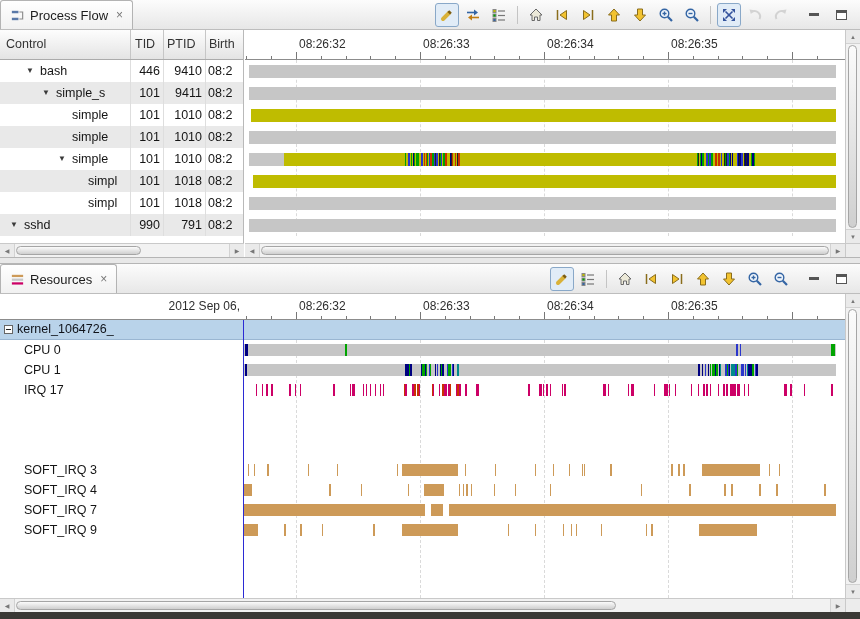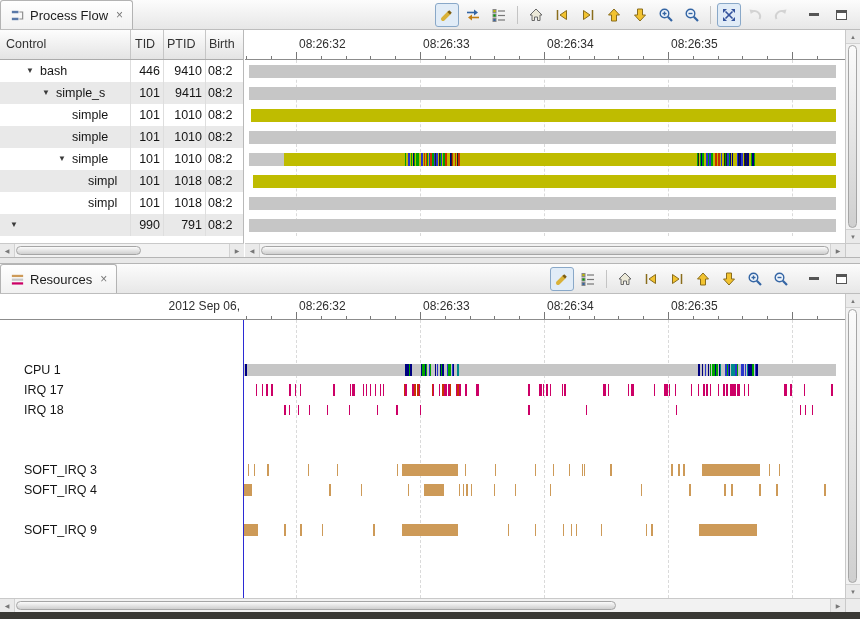--- a/index.html
+++ b/index.html
@@ -288,20 +288,21 @@
               <div class="cell" style="left: 88px; width: 40px;">simpl</div>
               <div class="cell num" style="left: 132px; width: 28px;">101</div>
               <div class="cell num" style="left: 166px; width: 36px;">1018</div>
               <div class="cell" style="left: 208px; width: 34px;">08:2</div>
             </div>
             <div class="cf-row alt" style="top: 154px;">
               <div class="rsep" style="left: 130px;"></div>
               <div class="rsep" style="left: 163px;"></div>
               <div class="rsep" style="left: 205px;"></div>
               <div class="exp" style="left: 10px;">▼</div>
+              <div class="cell" style="left: 24px; width: 104px;">sshd</div>
               <div class="cell num" style="left: 132px; width: 28px;">990</div>
               <div class="cell num" style="left: 166px; width: 36px;">791</div>
               <div class="cell" style="left: 208px; width: 34px;">08:2</div>
             </div>
           </div>
       </div>
 
       <div class="cf-chart">
         <div class="time-axis" id="cf-axis">
             <div class="axtick" style="left: 1.4px;"></div>
@@ -599,20 +600,33 @@
           <div class="axlabel" style="left: 671px; top: 5px;">08:26:35</div>
         </div>
       <div id="res-grid">
           <div class="gridline" style="left: 296px;"></div>
           <div class="gridline" style="left: 420px;"></div>
           <div class="gridline" style="left: 544px;"></div>
           <div class="gridline" style="left: 668px;"></div>
           <div class="gridline" style="left: 792px;"></div>
         </div>
       <div id="res-rows">
+        <div class="res-row kernel" id="kernel-row" style="background: rgb(185, 211, 234);">
+          <span class="kexp"></span>
+          <span class="klabel">kernel_1064726_</span>
+        </div>
+      <div class="res-row" style="top: 20px;">
+            <div class="rlabel">CPU 0</div>
+            <div class="seg" style="left: 244px; width: 592px; top: 4px; height: 12px; background: rgb(198, 198, 198);"></div>
+            <div class="tick" style="left: 245px; width: 3px; top: 4px; height: 12px; background: rgb(0, 0, 128);"></div>
+            <div class="tick" style="left: 345px; width: 2px; top: 4px; height: 12px; background: rgb(0, 164, 0);"></div>
+            <div class="tick" style="left: 736px; width: 2px; top: 4px; height: 12px; background: rgb(42, 54, 204);"></div>
+            <div class="tick" style="left: 740px; width: 1px; top: 4px; height: 12px; background: rgb(42, 54, 204);"></div>
+            <div class="tick" style="left: 831px; width: 4px; top: 4px; height: 12px; background: rgb(0, 164, 0);"></div>
+          </div>
           <div class="res-row" style="top: 40px;">
             <div class="rlabel">CPU 1</div>
             <div class="seg" style="left: 244px; width: 592px; top: 4px; height: 12px; background: rgb(198, 198, 198);"></div>
             <div class="tick" style="left: 245px; width: 2px; top: 4px; height: 12px; background: rgb(0, 0, 128);"></div>
             <div class="tick" style="left: 440.646px; width: 1px; top: 4px; height: 12px; background: rgb(0, 0, 128);"></div>
             <div class="tick" style="left: 405.739px; width: 2px; top: 4px; height: 12px; background: rgb(42, 54, 204);"></div>
             <div class="tick" style="left: 407.214px; width: 1px; top: 4px; height: 12px; background: rgb(0, 0, 128);"></div>
             <div class="tick" style="left: 440.16px; width: 1px; top: 4px; height: 12px; background: rgb(0, 0, 128);"></div>
             <div class="tick" style="left: 435.071px; width: 1px; top: 4px; height: 12px; background: rgb(42, 54, 204);"></div>
             <div class="tick" style="left: 405.662px; width: 1px; top: 4px; height: 12px; background: rgb(0, 139, 139);"></div>
@@ -784,38 +798,20 @@
             <div class="tick" style="left: 739.365px; width: 1px; top: 4px; height: 12px; background: rgb(204, 0, 102);"></div>
             <div class="tick" style="left: 703.245px; width: 1px; top: 4px; height: 12px; background: rgb(204, 0, 102);"></div>
             <div class="tick" style="left: 743.797px; width: 1px; top: 4px; height: 12px; background: rgb(204, 0, 102);"></div>
             <div class="tick" style="left: 698.217px; width: 1px; top: 4px; height: 12px; background: rgb(204, 0, 102);"></div>
             <div class="tick" style="left: 710.453px; width: 1px; top: 4px; height: 12px; background: rgb(204, 0, 102);"></div>
             <div class="tick" style="left: 705.512px; width: 2px; top: 4px; height: 12px; background: rgb(204, 0, 102);"></div>
             <div class="tick" style="left: 732.718px; width: 2px; top: 4px; height: 12px; background: rgb(204, 0, 102);"></div>
             <div class="tick" style="left: 731.142px; width: 1px; top: 4px; height: 12px; background: rgb(204, 0, 102);"></div>
             <div class="tick" style="left: 703.272px; width: 2px; top: 4px; height: 12px; background: rgb(204, 0, 102);"></div>
           </div>
-          <div class="res-row" style="top: 80px;">
-            <div class="rlabel">IRQ 18</div>
-            <div class="tick" style="left: 283.688px; width: 2px; top: 5px; height: 10px; background: rgb(204, 0, 102);"></div>
-            <div class="tick" style="left: 811.983px; width: 1px; top: 5px; height: 10px; background: rgb(204, 0, 102);"></div>
-            <div class="tick" style="left: 289.492px; width: 1px; top: 5px; height: 10px; background: rgb(204, 0, 102);"></div>
-            <div class="tick" style="left: 804.874px; width: 1px; top: 5px; height: 10px; background: rgb(204, 0, 102);"></div>
-            <div class="tick" style="left: 676.484px; width: 1px; top: 5px; height: 10px; background: rgb(204, 0, 102);"></div>
-            <div class="tick" style="left: 585.746px; width: 1px; top: 5px; height: 10px; background: rgb(204, 0, 102);"></div>
-            <div class="tick" style="left: 298.389px; width: 1px; top: 5px; height: 10px; background: rgb(204, 0, 102);"></div>
-            <div class="tick" style="left: 800.358px; width: 1px; top: 5px; height: 10px; background: rgb(204, 0, 102);"></div>
-            <div class="tick" style="left: 377.364px; width: 1px; top: 5px; height: 10px; background: rgb(204, 0, 102);"></div>
-            <div class="tick" style="left: 326.873px; width: 1px; top: 5px; height: 10px; background: rgb(204, 0, 102);"></div>
-            <div class="tick" style="left: 349.084px; width: 1px; top: 5px; height: 10px; background: rgb(204, 0, 102);"></div>
-            <div class="tick" style="left: 419.567px; width: 1px; top: 5px; height: 10px; background: rgb(204, 0, 102);"></div>
-            <div class="tick" style="left: 309.265px; width: 1px; top: 5px; height: 10px; background: rgb(204, 0, 102);"></div>
-            <div class="tick" style="left: 527.817px; width: 2px; top: 5px; height: 10px; background: rgb(204, 0, 102);"></div>
-            <div class="tick" style="left: 395.59px; width: 2px; top: 5px; height: 10px; background: rgb(204, 0, 102);"></div>
-          </div>
           <div class="res-row" style="top: 140px;">
             <div class="rlabel">SOFT_IRQ 3</div>
             <div class="seg" style="left: 402px; width: 56px; top: 4px; height: 12px; background: rgb(205, 154, 88);"></div>
             <div class="seg" style="left: 702px; width: 58px; top: 4px; height: 12px; background: rgb(205, 154, 88);"></div>
             <div class="tick" style="left: 569.421px; width: 1px; top: 4px; height: 12px; background: rgb(205, 154, 88);"></div>
             <div class="tick" style="left: 677.512px; width: 2px; top: 4px; height: 12px; background: rgb(205, 154, 88);"></div>
             <div class="tick" style="left: 583.974px; width: 1px; top: 4px; height: 12px; background: rgb(205, 154, 88);"></div>
             <div class="tick" style="left: 552.529px; width: 1px; top: 4px; height: 12px; background: rgb(205, 154, 88);"></div>
             <div class="tick" style="left: 678.39px; width: 1px; top: 4px; height: 12px; background: rgb(205, 154, 88);"></div>
             <div class="tick" style="left: 494.859px; width: 1px; top: 4px; height: 12px; background: rgb(205, 154, 88);"></div>
@@ -856,20 +852,26 @@
             <div class="tick" style="left: 724.007px; width: 2px; top: 4px; height: 12px; background: rgb(205, 154, 88);"></div>
             <div class="tick" style="left: 458.908px; width: 1px; top: 4px; height: 12px; background: rgb(205, 154, 88);"></div>
             <div class="tick" style="left: 730.65px; width: 2px; top: 4px; height: 12px; background: rgb(205, 154, 88);"></div>
             <div class="tick" style="left: 824.095px; width: 1px; top: 4px; height: 12px; background: rgb(205, 154, 88);"></div>
             <div class="tick" style="left: 776.11px; width: 2px; top: 4px; height: 12px; background: rgb(205, 154, 88);"></div>
             <div class="tick" style="left: 360.519px; width: 1px; top: 4px; height: 12px; background: rgb(205, 154, 88);"></div>
             <div class="tick" style="left: 688.626px; width: 2px; top: 4px; height: 12px; background: rgb(205, 154, 88);"></div>
             <div class="tick" style="left: 640.632px; width: 1px; top: 4px; height: 12px; background: rgb(205, 154, 88);"></div>
             <div class="tick" style="left: 494.321px; width: 1px; top: 4px; height: 12px; background: rgb(205, 154, 88);"></div>
           </div>
+          <div class="res-row" style="top: 180px;">
+            <div class="rlabel">SOFT_IRQ 7</div>
+            <div class="seg" style="left: 244px; width: 592px; top: 4px; height: 12px; background: rgb(205, 154, 88);"></div>
+            <div class="seg" style="left: 425px; width: 6px; top: 4px; height: 12px; background: rgb(255, 255, 255);"></div>
+            <div class="seg" style="left: 443px; width: 6px; top: 4px; height: 12px; background: rgb(255, 255, 255);"></div>
+          </div>
           <div class="res-row" style="top: 200px;">
             <div class="rlabel">SOFT_IRQ 9</div>
             <div class="seg" style="left: 244px; width: 14px; top: 4px; height: 12px; background: rgb(205, 154, 88);"></div>
             <div class="seg" style="left: 402px; width: 56px; top: 4px; height: 12px; background: rgb(205, 154, 88);"></div>
             <div class="seg" style="left: 700px; width: 57px; top: 4px; height: 12px; background: rgb(205, 154, 88);"></div>
             <div class="tick" style="left: 699.308px; width: 1px; top: 4px; height: 12px; background: rgb(205, 154, 88);"></div>
             <div class="tick" style="left: 650.77px; width: 2px; top: 4px; height: 12px; background: rgb(205, 154, 88);"></div>
             <div class="tick" style="left: 372.681px; width: 2px; top: 4px; height: 12px; background: rgb(205, 154, 88);"></div>
             <div class="tick" style="left: 508.118px; width: 1px; top: 4px; height: 12px; background: rgb(205, 154, 88);"></div>
             <div class="tick" style="left: 571.44px; width: 1px; top: 4px; height: 12px; background: rgb(205, 154, 88);"></div>

